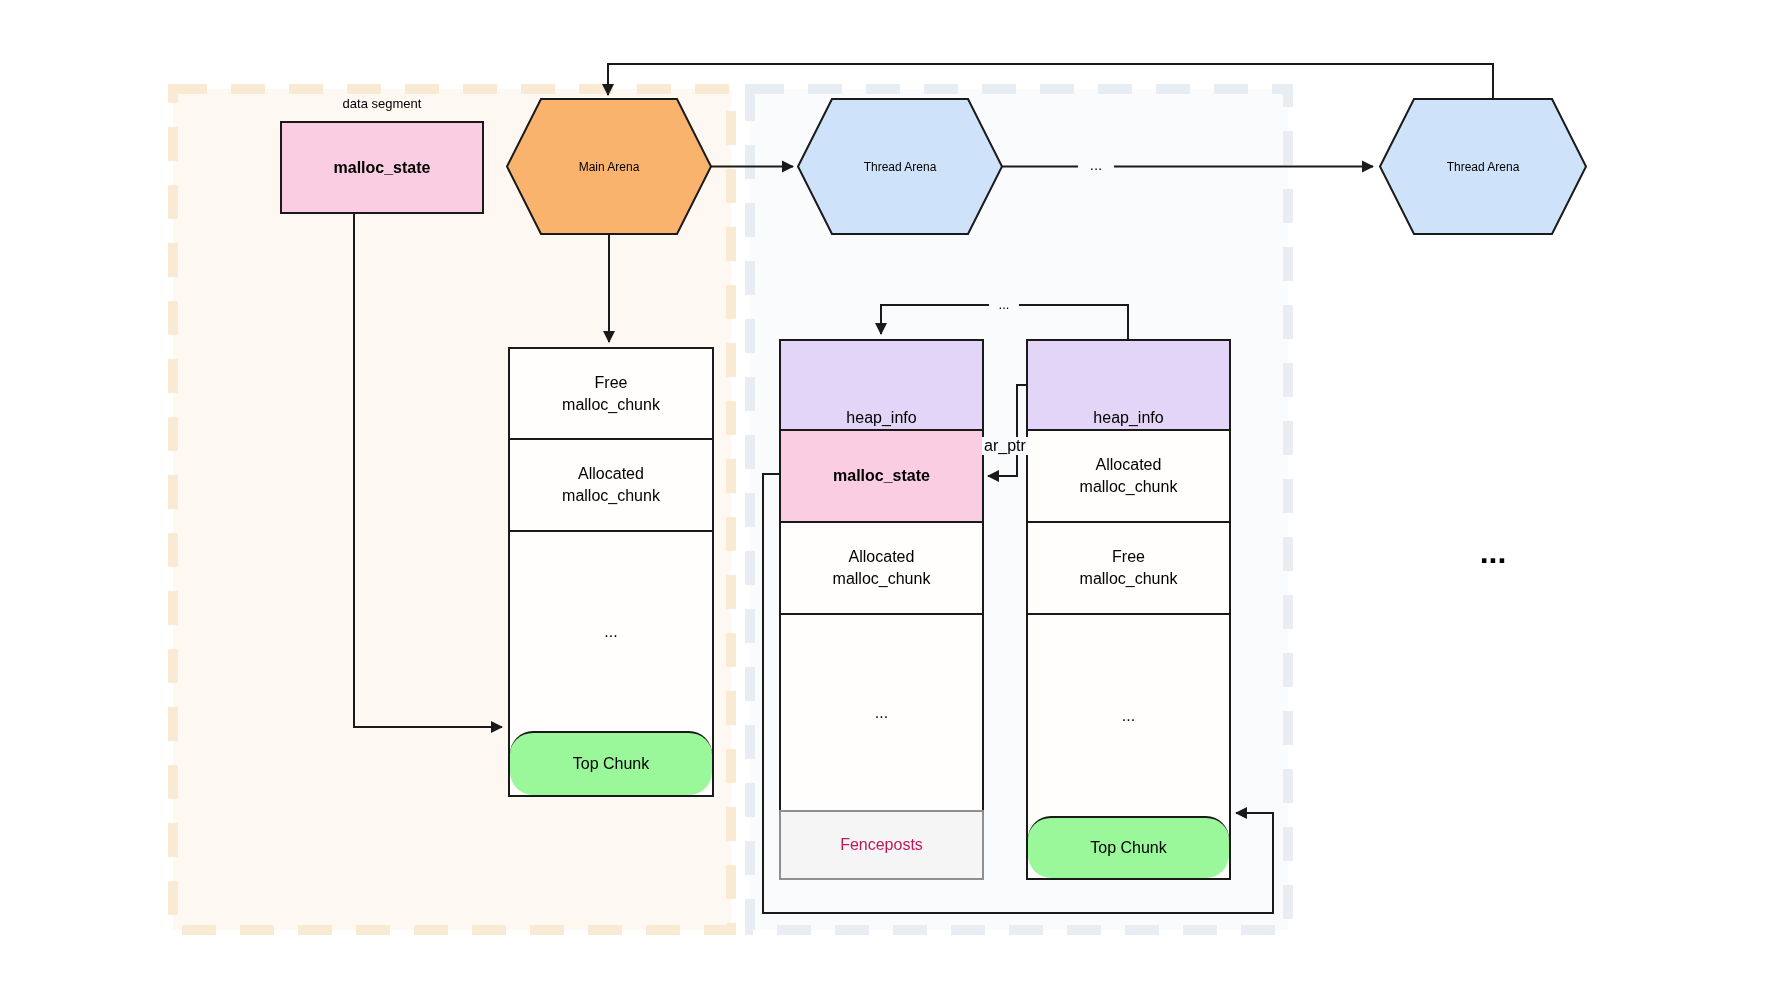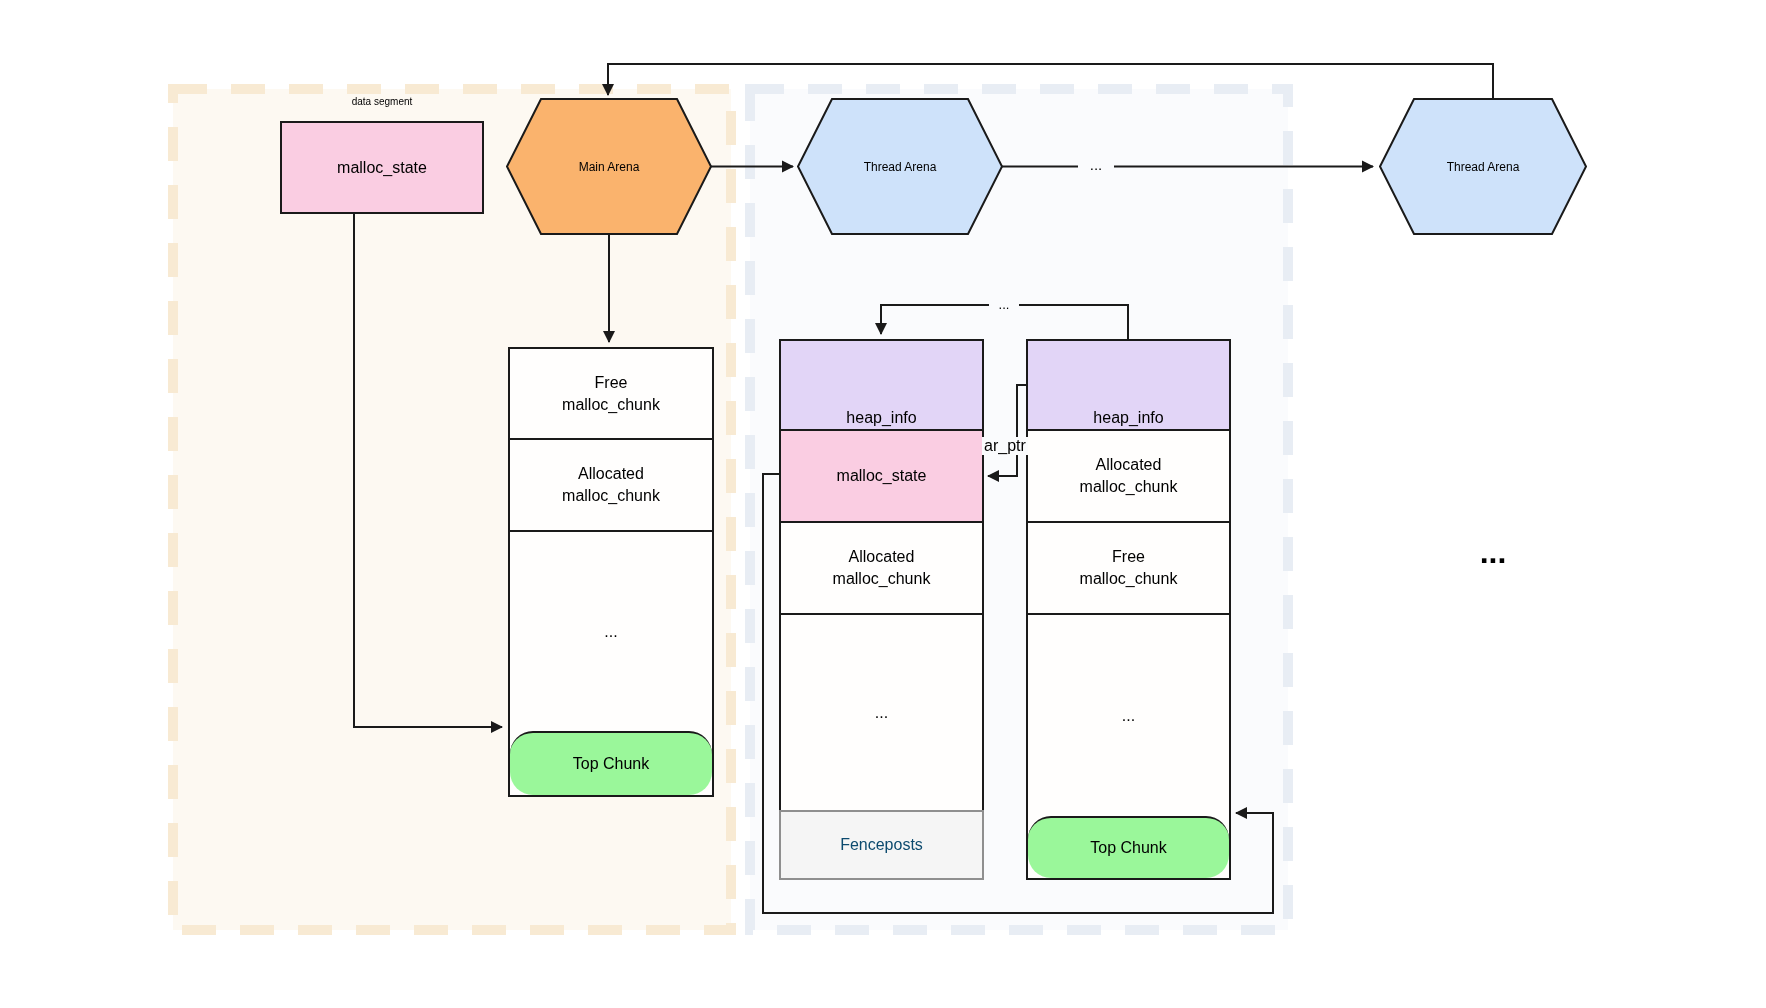--- a/index.html
+++ b/index.html
@@ -8,27 +8,27 @@
     font-family:"Liberation Sans", sans-serif;color:#000;
   }
   .layer{position:absolute;left:0;top:0;}
   .abs{position:absolute;box-sizing:border-box;}
   .flexc{display:flex;align-items:center;justify-content:center;text-align:center;}
   .box{border:2px solid #1a1a1a;background:#fff;}
   .col{border:2px solid #1a1a1a;display:flex;flex-direction:column;background:#fffefd;}
   .row{display:flex;align-items:center;justify-content:center;text-align:center;}
   .row + .row{border-top:2px solid #1a1a1a;}
   .cell-label{white-space:pre-line;font-size:16px;line-height:22px;}
-  .pink{background:#facde2;}
+  .pink{background:#facde2;font-weight:bold;}
   .purple{background:#e2d5f7;align-items:flex-end;}
   .green{background:#9af79a;border-radius:23px;}
   .hexlabel{font-size:12px;}
   .smallnote{font-size:16px;}
   .fence{
-    border:2px solid #8f8f8f;background:#f5f5f5;color:#0c4a6e;
+    border:2px solid #8f8f8f;background:#f5f5f5;color:#be185d;
   }
   .linebreak-label{background:#fafbfd;}
 </style>
 </head>
 <body>
 
 <div class="canvas">
 
   <svg class="layer" width="1766" height="1008" viewBox="0 0 1766 1008">
     <defs>
@@ -49,21 +49,21 @@
       <path d="M1128,339 L1128,305 L881,305 L881,334" marker-end="url(#arrow)"></path>
       <path d="M1027,385 L1017,385 L1017,476 L988,476" marker-end="url(#arrow)"></path>
       <path d="M779,474 L763,474 L763,913 L1273,913 L1273,813 L1236,813" marker-end="url(#arrow)"></path>
     </g>
 
     <polygon points="507,166.5 541,99 677,99 711,166.5 677,234 541,234" fill="#fab36d" stroke="#1a1a1a" stroke-width="2"></polygon>
     <polygon points="798,166.5 832,99 968,99 1002,166.5 968,234 832,234" fill="#cee2fa" stroke="#1a1a1a" stroke-width="2"></polygon>
     <polygon points="1380,166.5 1414,99 1552,99 1586,166.5 1552,234 1414,234" fill="#cee2fa" stroke="#1a1a1a" stroke-width="2"></polygon>
   </svg>
 
-  <div class="abs" style="left:282px;top:96px;width:200px;font-size:10px;text-align:center;">data segment</div>
+  <div class="abs" style="left:282px;top:96px;width:200px;font-size:13px;text-align:center;">data segment</div>
   <div class="abs box pink flexc" style="left:280px;top:121px;width:204px;height:93px;font-size:16px;">malloc_state</div>
 
   <div class="abs flexc hexlabel" style="left:507px;top:99px;width:204px;height:135px;">Main Arena</div>
   <div class="abs flexc hexlabel" style="left:798px;top:99px;width:204px;height:135px;">Thread Arena</div>
   <div class="abs flexc hexlabel" style="left:1380px;top:99px;width:206px;height:135px;">Thread Arena</div>
 
   <div class="abs flexc linebreak-label" style="left:1078px;top:153px;width:36px;height:22px;font-size:15px;">...</div>
 
   <div class="abs col" style="left:508px;top:347px;width:206px;height:450px;">
     <div class="row" style="height:89px;">

